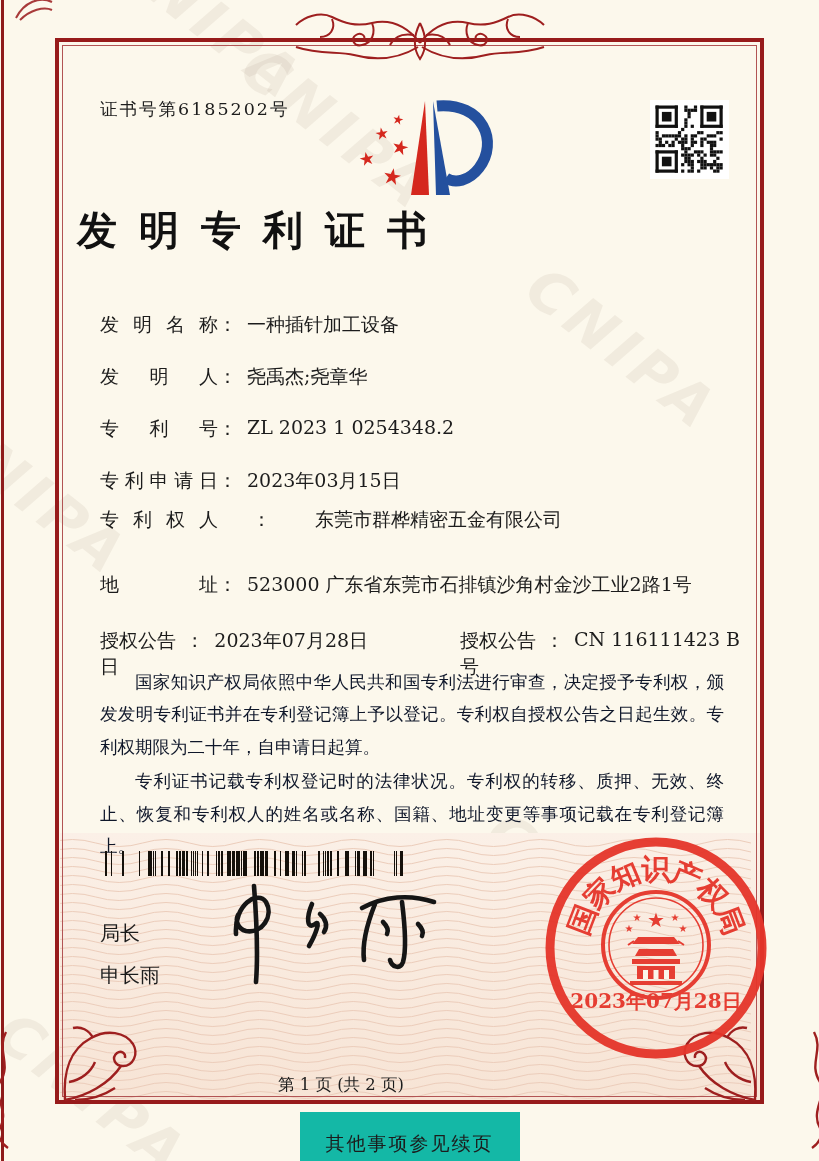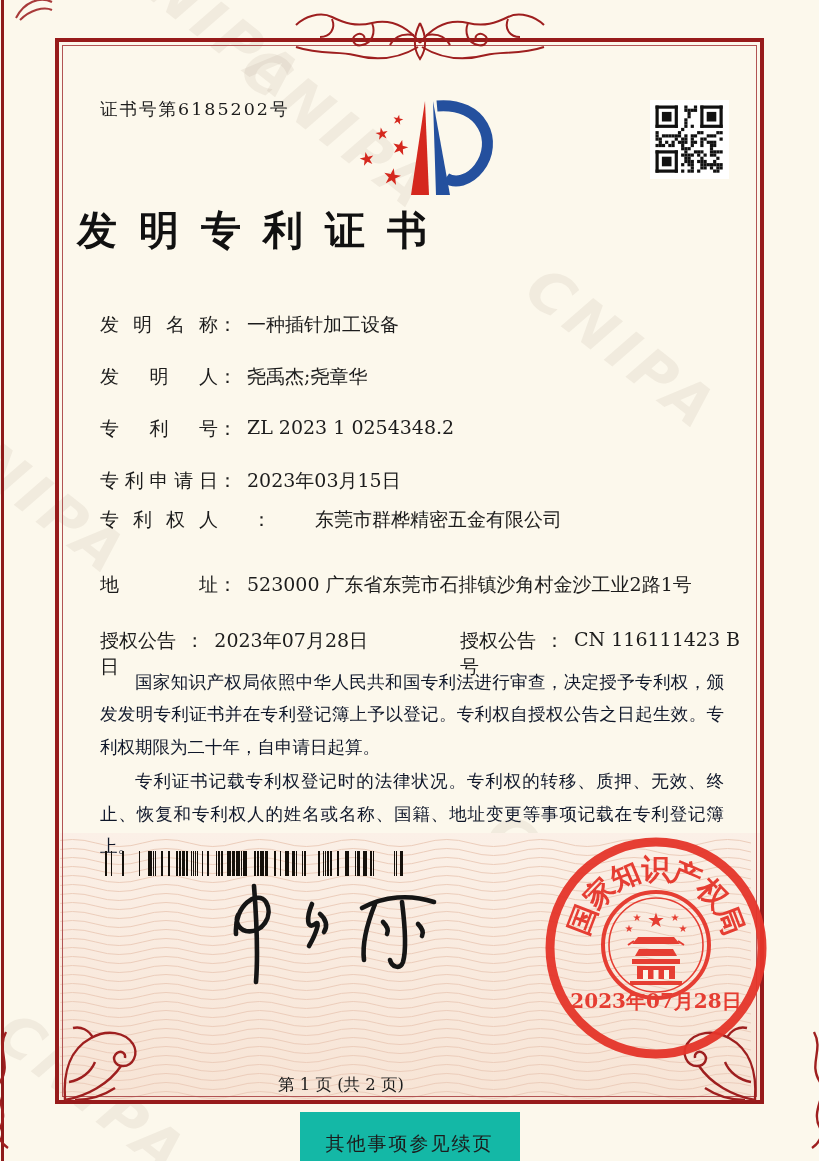--- a/index.html
+++ b/index.html
@@ -391,20 +391,24 @@
       <rect x="255" y="0" width="1" height="25" fill="#15100a"></rect>
       <rect x="257" y="0" width="3" height="25" fill="#15100a"></rect>
       <rect x="263" y="0" width="4" height="25" fill="#15100a"></rect>
       <rect x="270" y="0" width="2" height="25" fill="#15100a"></rect>
       <rect x="273" y="0" width="1" height="25" fill="#15100a"></rect>
       <rect x="294" y="0" width="1" height="25" fill="#15100a"></rect>
       <rect x="296" y="0" width="1" height="25" fill="#15100a"></rect>
       <rect x="300" y="0" width="3" height="25" fill="#15100a"></rect>
     </svg>
 
+  <div class="signer">
+    <div>局长</div>
+    <div>申长雨</div>
+  </div>
 
   <svg class="signature" width="240" height="115" viewBox="0 0 240 115">
     <g fill="none" stroke="#151515" stroke-width="4.6" stroke-linecap="round">
       <path d="M24,62 C22,32 46,18 54,30 C62,44 50,62 34,59 C26,57 23,49 26,43"></path>
       <path d="M42,14 C44,40 46,84 44,110"></path>
       <path d="M100,32 C94,46 95,58 103,52 C109,47 104,62 97,74"></path>
       <path d="M108,42 C114,47 116,54 112,60"></path>
       <path d="M150,36 C172,24 198,22 222,30"></path>
       <path d="M163,32 C155,52 150,72 152,88"></path>
       <path d="M190,30 C193,54 195,76 191,90 C188,98 180,95 178,88"></path>

